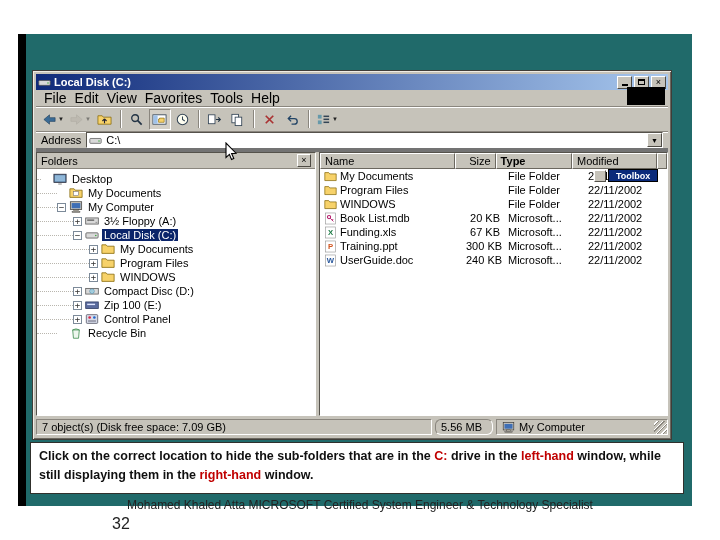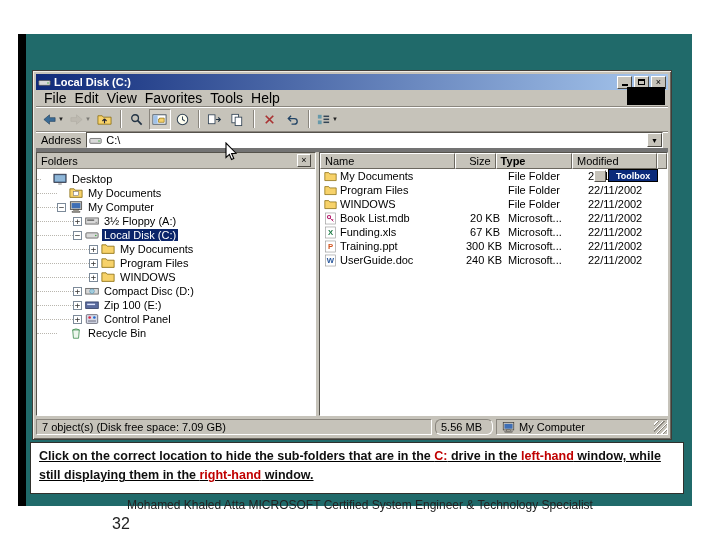--- a/index.html
+++ b/index.html
@@ -91,21 +91,21 @@
     display:flex; align-items:center; padding:0 5px; height:16px; white-space:nowrap; overflow:hidden; }
   .s1 { width:396px; } .s2 { width:58px;border-radius:6px; } .s3 { flex:1; gap:4px; position:relative; }
   .st-icn { width:13px; height:13px; }
   .grip { position:absolute; right:0; bottom:0; width:13px; height:13px;
     background:repeating-linear-gradient(135deg, transparent 0 2px, #fff 2px 3px, #8a867e 3px 4px); }
 
   .redaction { position:absolute; left:609px; top:53px; width:38px; height:18px; background:#000; z-index:40; }
 
   .instruction { position:absolute; left:12px; top:408px; width:654px; height:52px; background:#fff;
     border:1px solid #30302c; padding:4px 8px; }
-  .instr-text { font-size:12.5px; font-weight:bold; line-height:1.55;text-decoration:underline; }
+  .instr-text { font-size:12.5px; font-weight:bold; line-height:1.55; }
   .seg-black { color:#101010; } .seg-red { color:#c00000; }
 
   .cursor { position:absolute; left:222px; top:142px; z-index:90; }
 
   .credit { position:absolute; left:0; top:498px; width:100%; text-align:center; font-size:12px; color:#222; }
   .pagenum { position:absolute; left:112px; top:515px; font-size:16px; color:#222; }
 </style>
 </head>
 <body>
 

